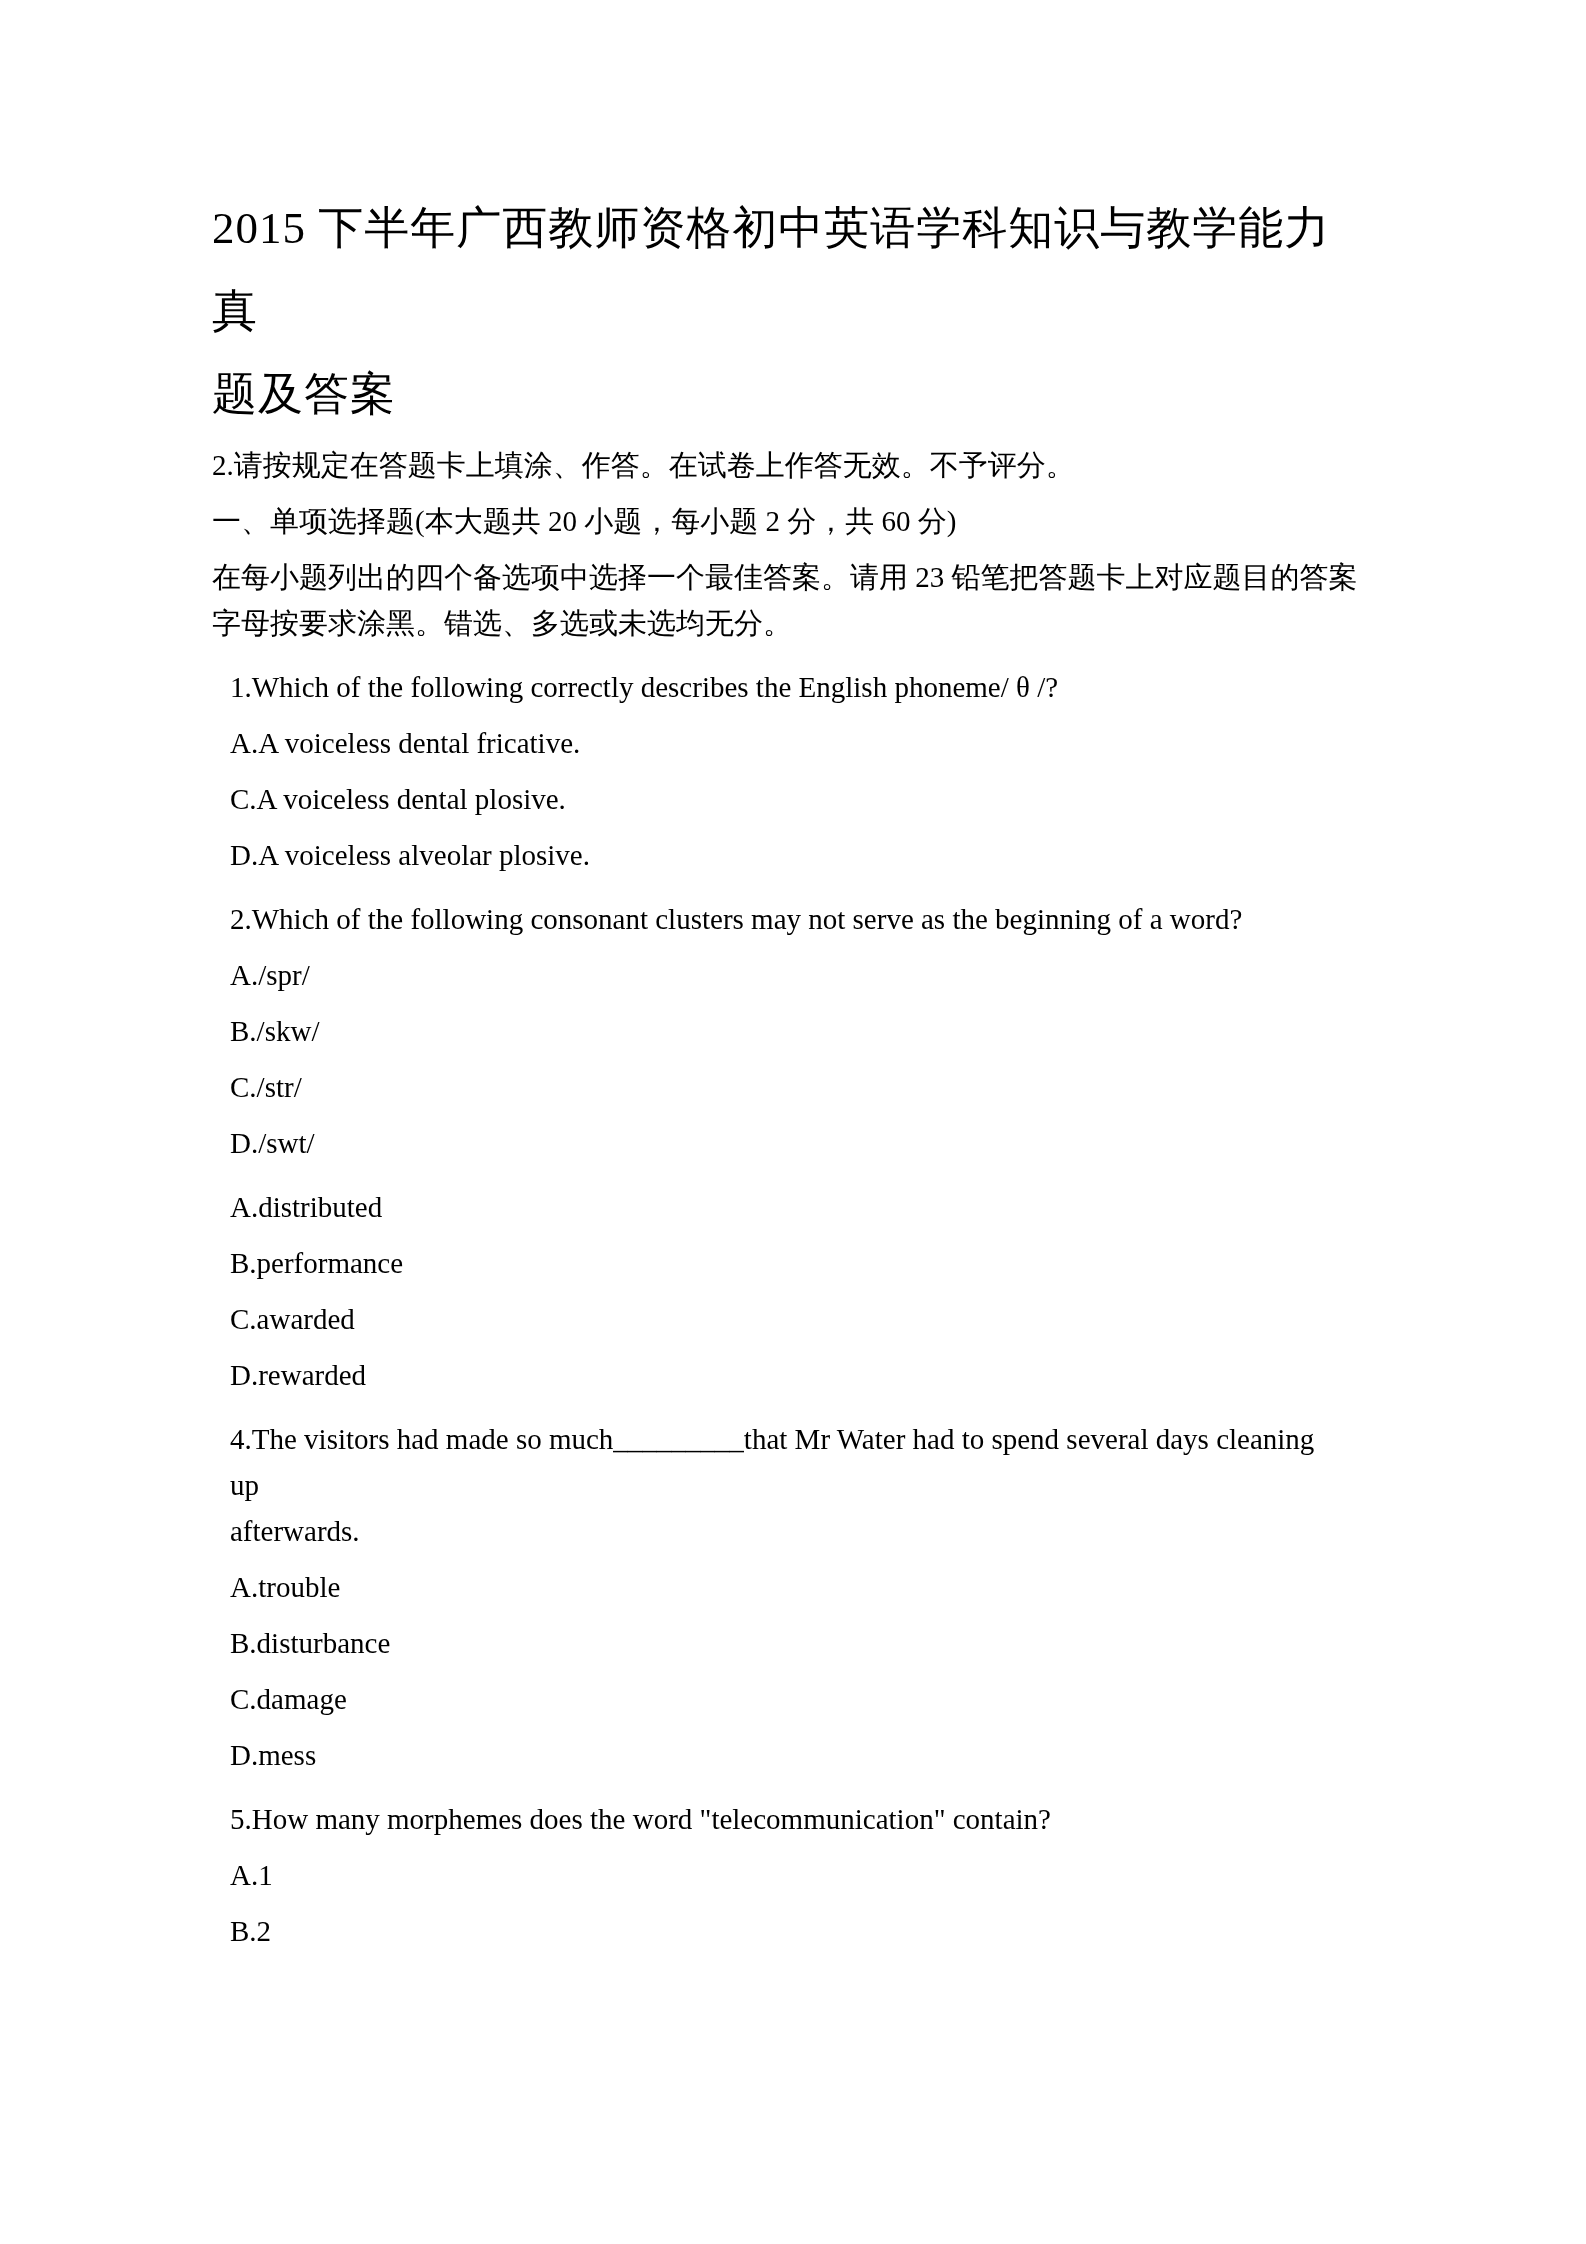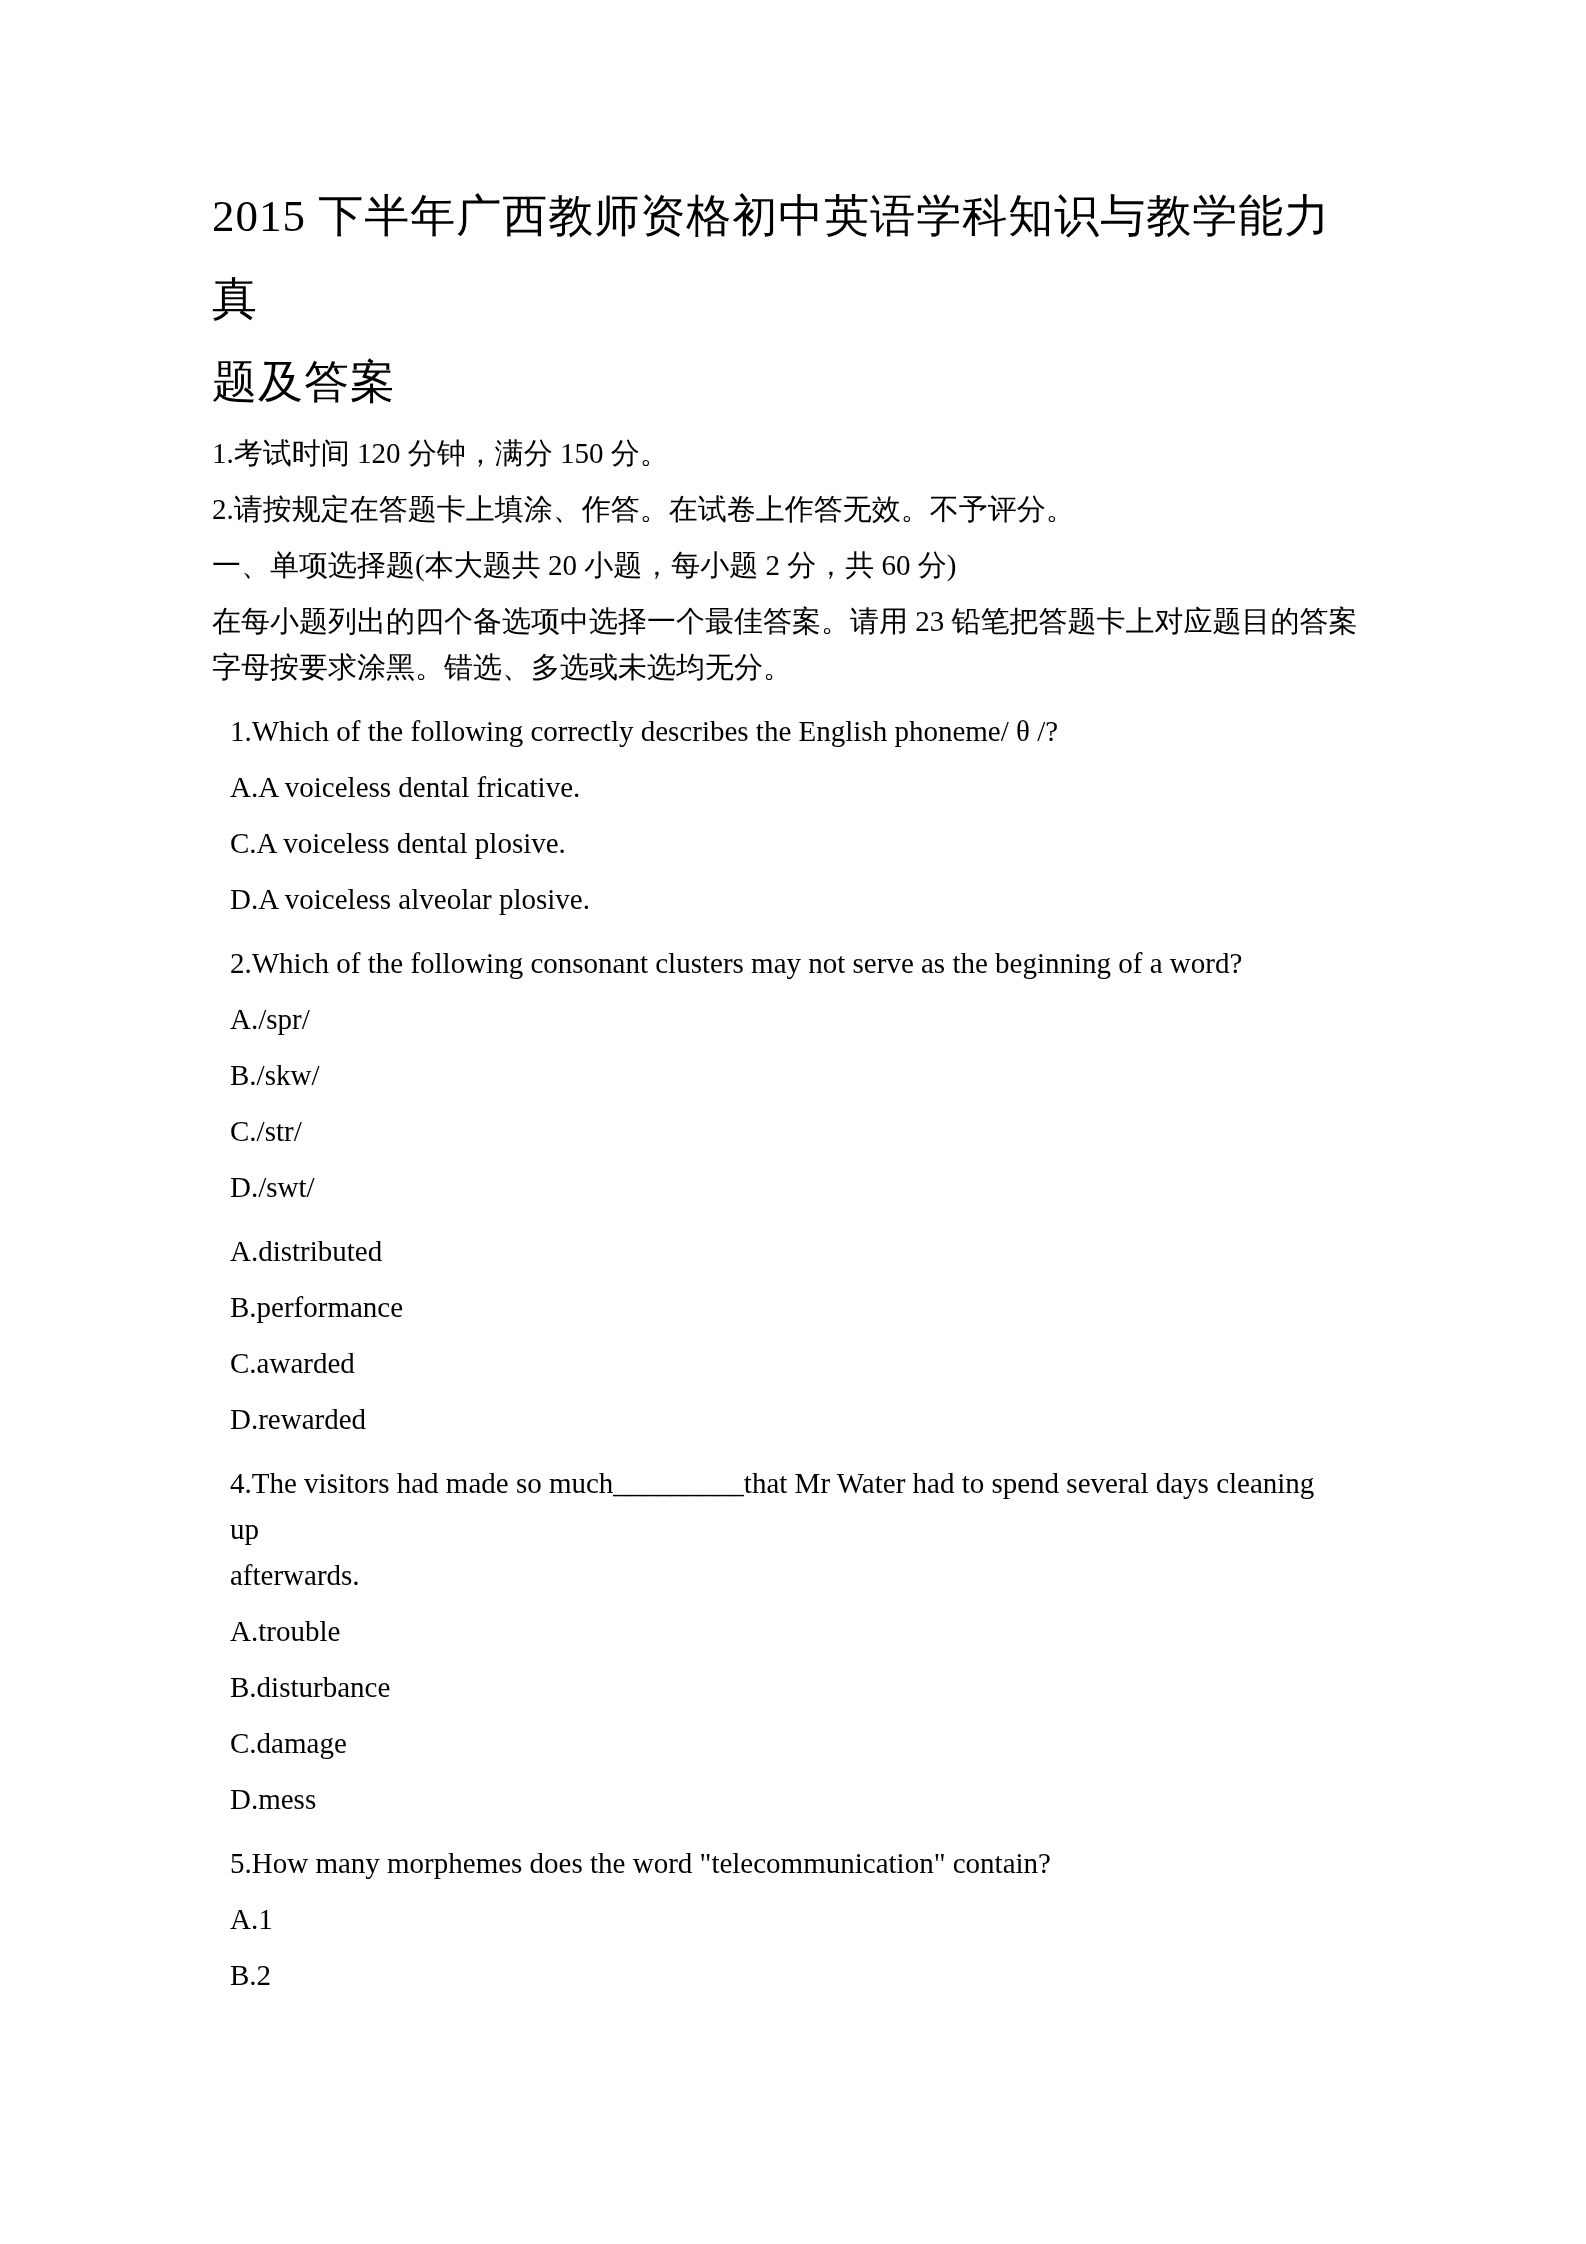--- a/index.html
+++ b/index.html
@@ -11,21 +11,21 @@
   }
   .page {
     position: relative;
     width: 1586px;
     height: 2244px;
     background: #ffffff;
     overflow: hidden;
   }
   .content {
     position: absolute;
-    top: 175px;
+    top: 187px;
     left: 212px;
     width: 1155px;
   }
   .doc-title {
     font-size: 45px;
     font-weight: 400;
     line-height: 83px;
     margin: 0 0 6px 0;
     letter-spacing: 1px;
   }
@@ -42,21 +42,20 @@
 <body>
 
 <div class="page">
   <div class="content">
 
     <h1 class="doc-title">
       <span class="tline">2015 下半年广西教师资格初中英语学科知识与教学能力真</span>
       <span class="tline">题及答案</span>
     </h1>
 
-    <p class="para">1.考试时间 120 分钟，满分 150 分。</p>
     <p class="para">2.请按规定在答题卡上填涂、作答。在试卷上作答无效。不予评分。</p>
 
     <p class="para">一、单项选择题(本大题共 20 小题，每小题 2 分，共 60 分)</p>
 
     <p class="para">
       <span class="pline">在每小题列出的四个备选项中选择一个最佳答案。请用 23 铅笔把答题卡上对应题目的答案</span>
       <span class="pline">字母按要求涂黑。错选、多选或未选均无分。</span>
     </p>
 
     <div class="question">

